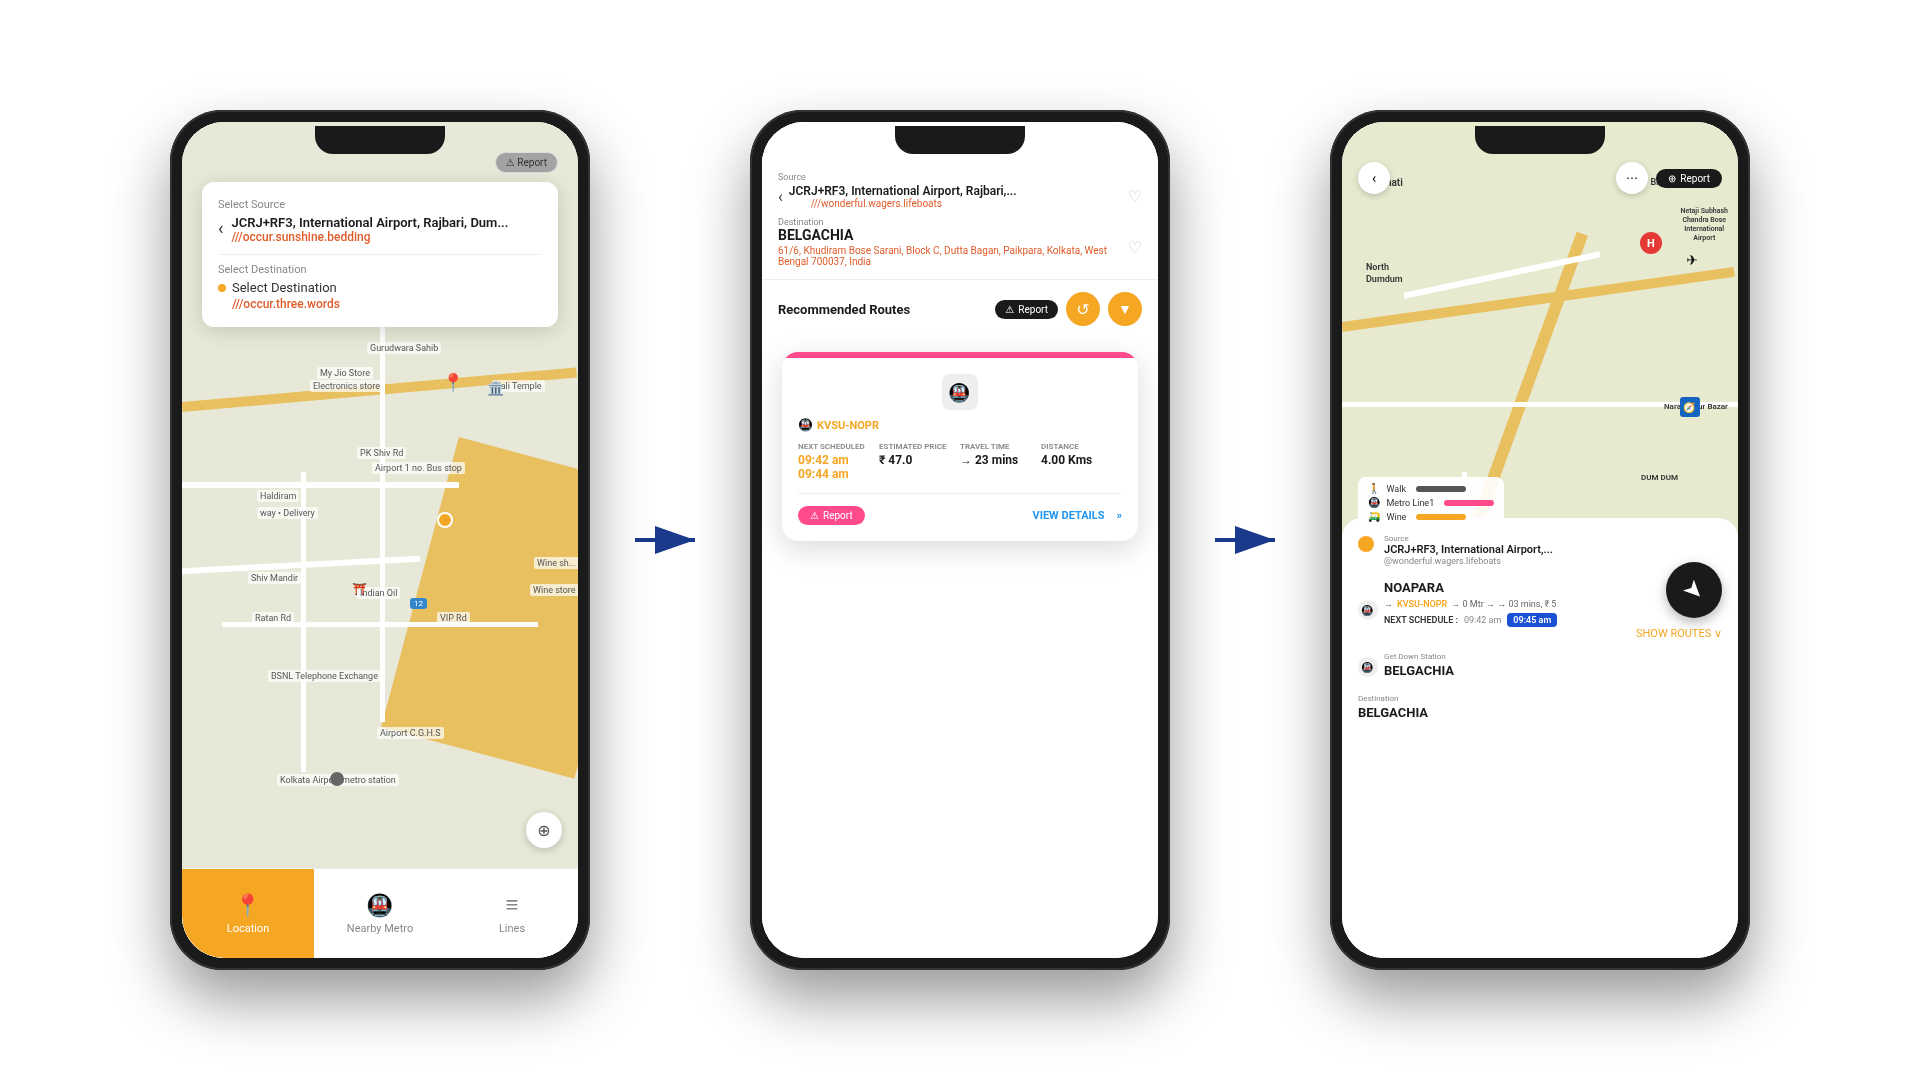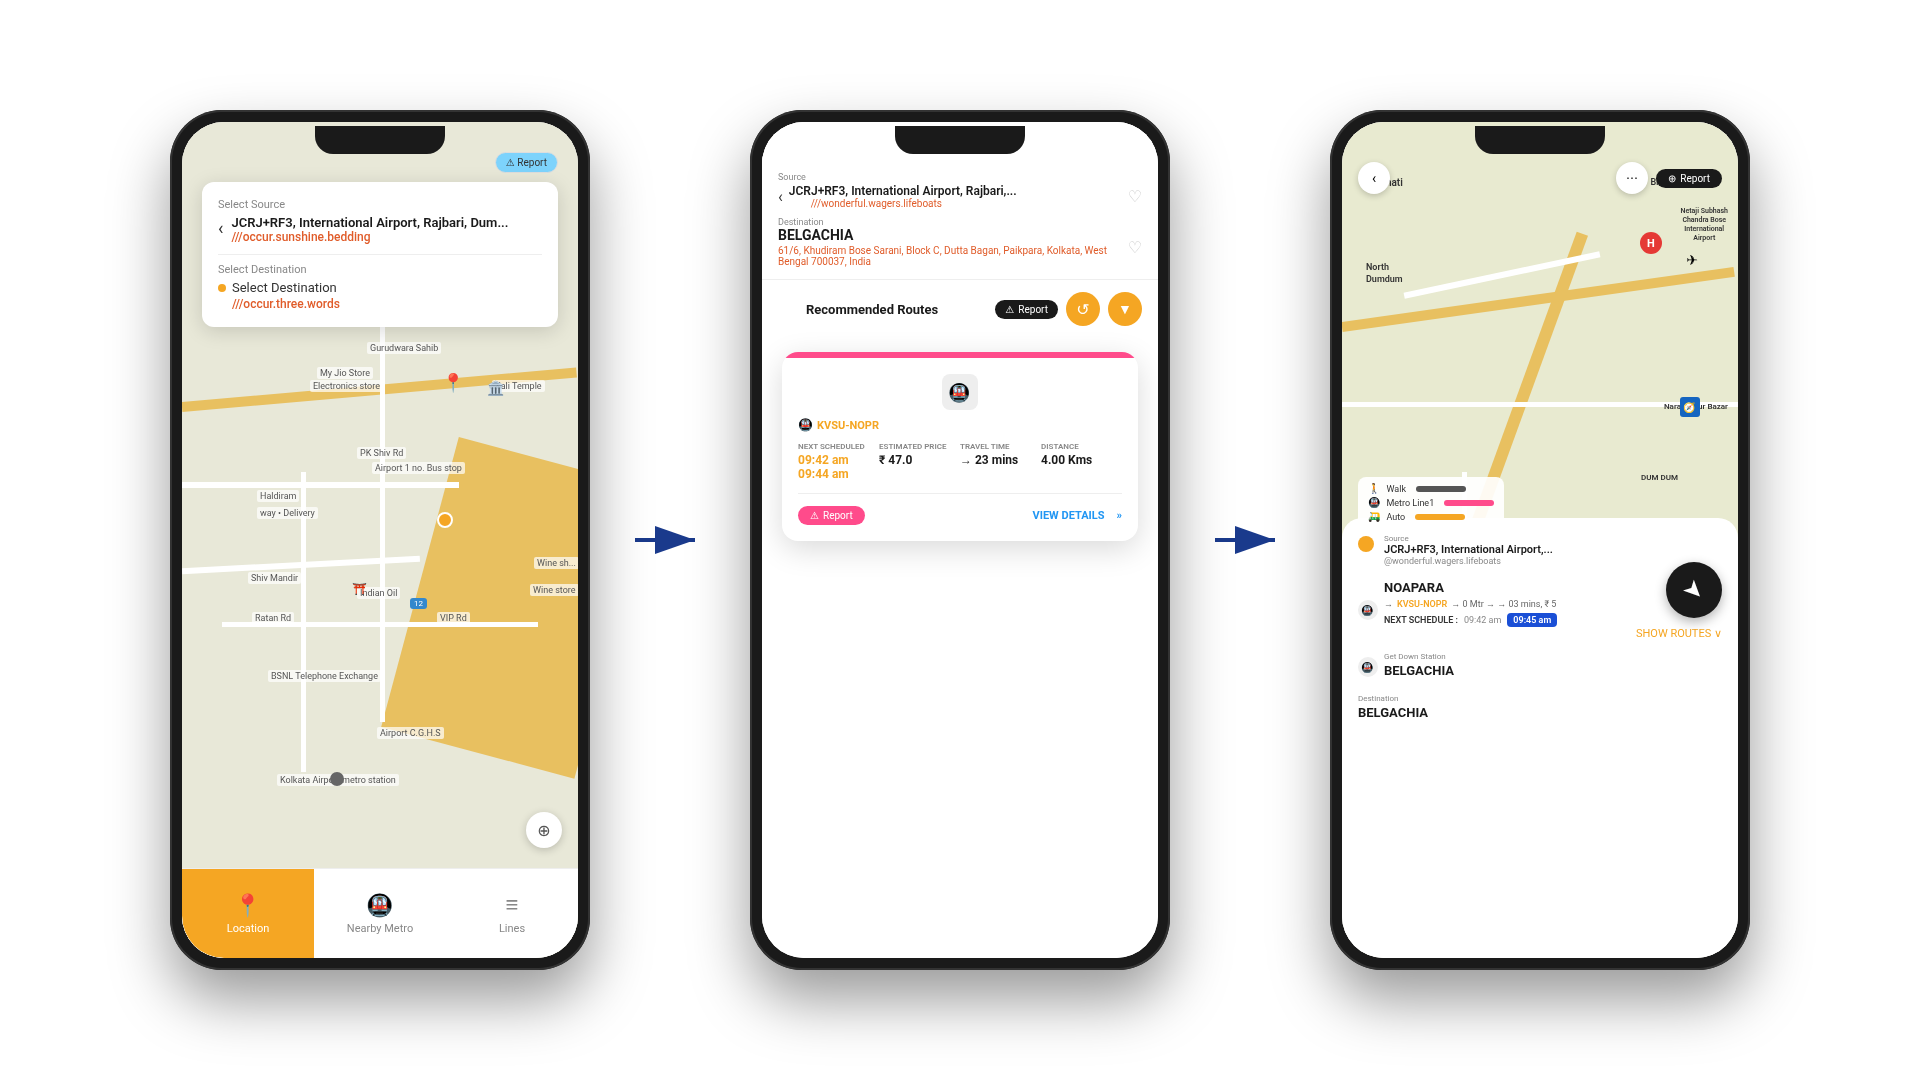--- a/index.html
+++ b/index.html
@@ -194,21 +194,21 @@
       color: #555;
       background: rgba(255,255,255,0.7);
       padding: 1px 3px;
       border-radius: 2px;
       white-space: nowrap;
     }
     .report-btn {
       position: absolute;
       top: 30px;
       right: 20px;
-      background: #7dd3fc;
+      background: #a3a3a3;
       border: 1px solid #ddd;
       border-radius: 20px;
       padding: 4px 10px;
       font-size: 10px;
       color: #333;
       z-index: 5;
     }
     .locate-btn {
       position: absolute;
       bottom: 110px;
@@ -295,21 +295,20 @@
       display: flex;
       align-items: center;
       justify-content: space-between;
       padding: 12px 16px;
       background: white;
     }
     .recommended-title {
       font-size: 13px;
       font-weight: 700;
       color: #1a1a1a;
-      margin-left: 28px;
     }
     .header-actions {
       display: flex;
       align-items: center;
       gap: 8px;
     }
     .report-pill {
       background: #1a1a1a;
       color: white;
       border-radius: 20px;
@@ -941,21 +940,21 @@
             <span style="font-size:9px;color:#333;margin-right:4px">Walk</span>
             <div style="width:50px;height:6px;background:#555;border-radius:3px"></div>
           </div>
           <div class="legend-row">
             <span style="font-size:10px">🚇</span>
             <span style="font-size:9px;color:#333;margin-right:4px">Metro Line1</span>
             <div style="width:50px;height:6px;background:#ff4b8b;border-radius:3px"></div>
           </div>
           <div class="legend-row">
             <span style="font-size:10px">🛺</span>
-            <span style="font-size:9px;color:#333;margin-right:4px">Auto</span>
+            <span style="font-size:9px;color:#333;margin-right:4px">Wine</span>
             <div style="width:50px;height:6px;background:#f5a623;border-radius:3px"></div>
           </div>
         </div>
 
         <div class="nav-btn">
           <span class="nav-arrow">➤</span>
         </div>
 
         <div class="phone3-panel">
 

